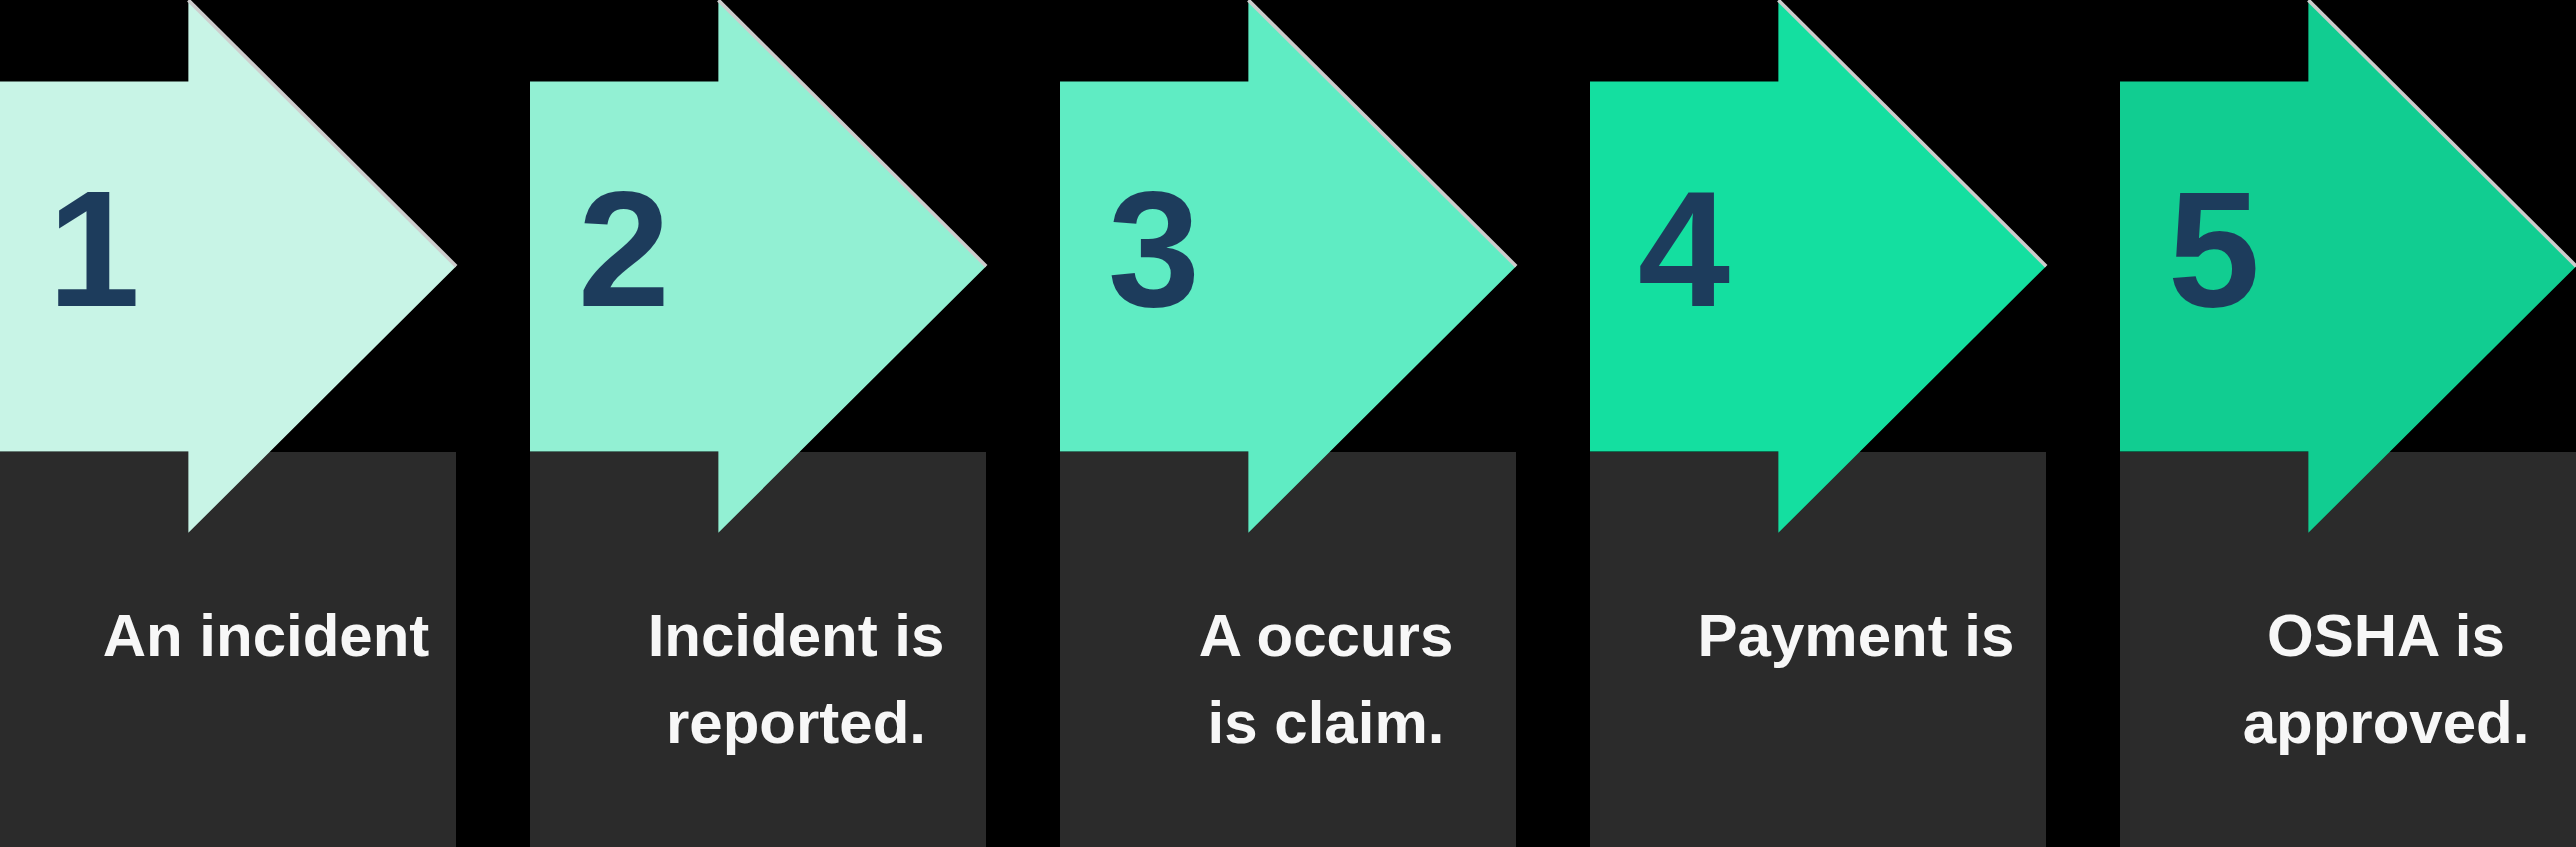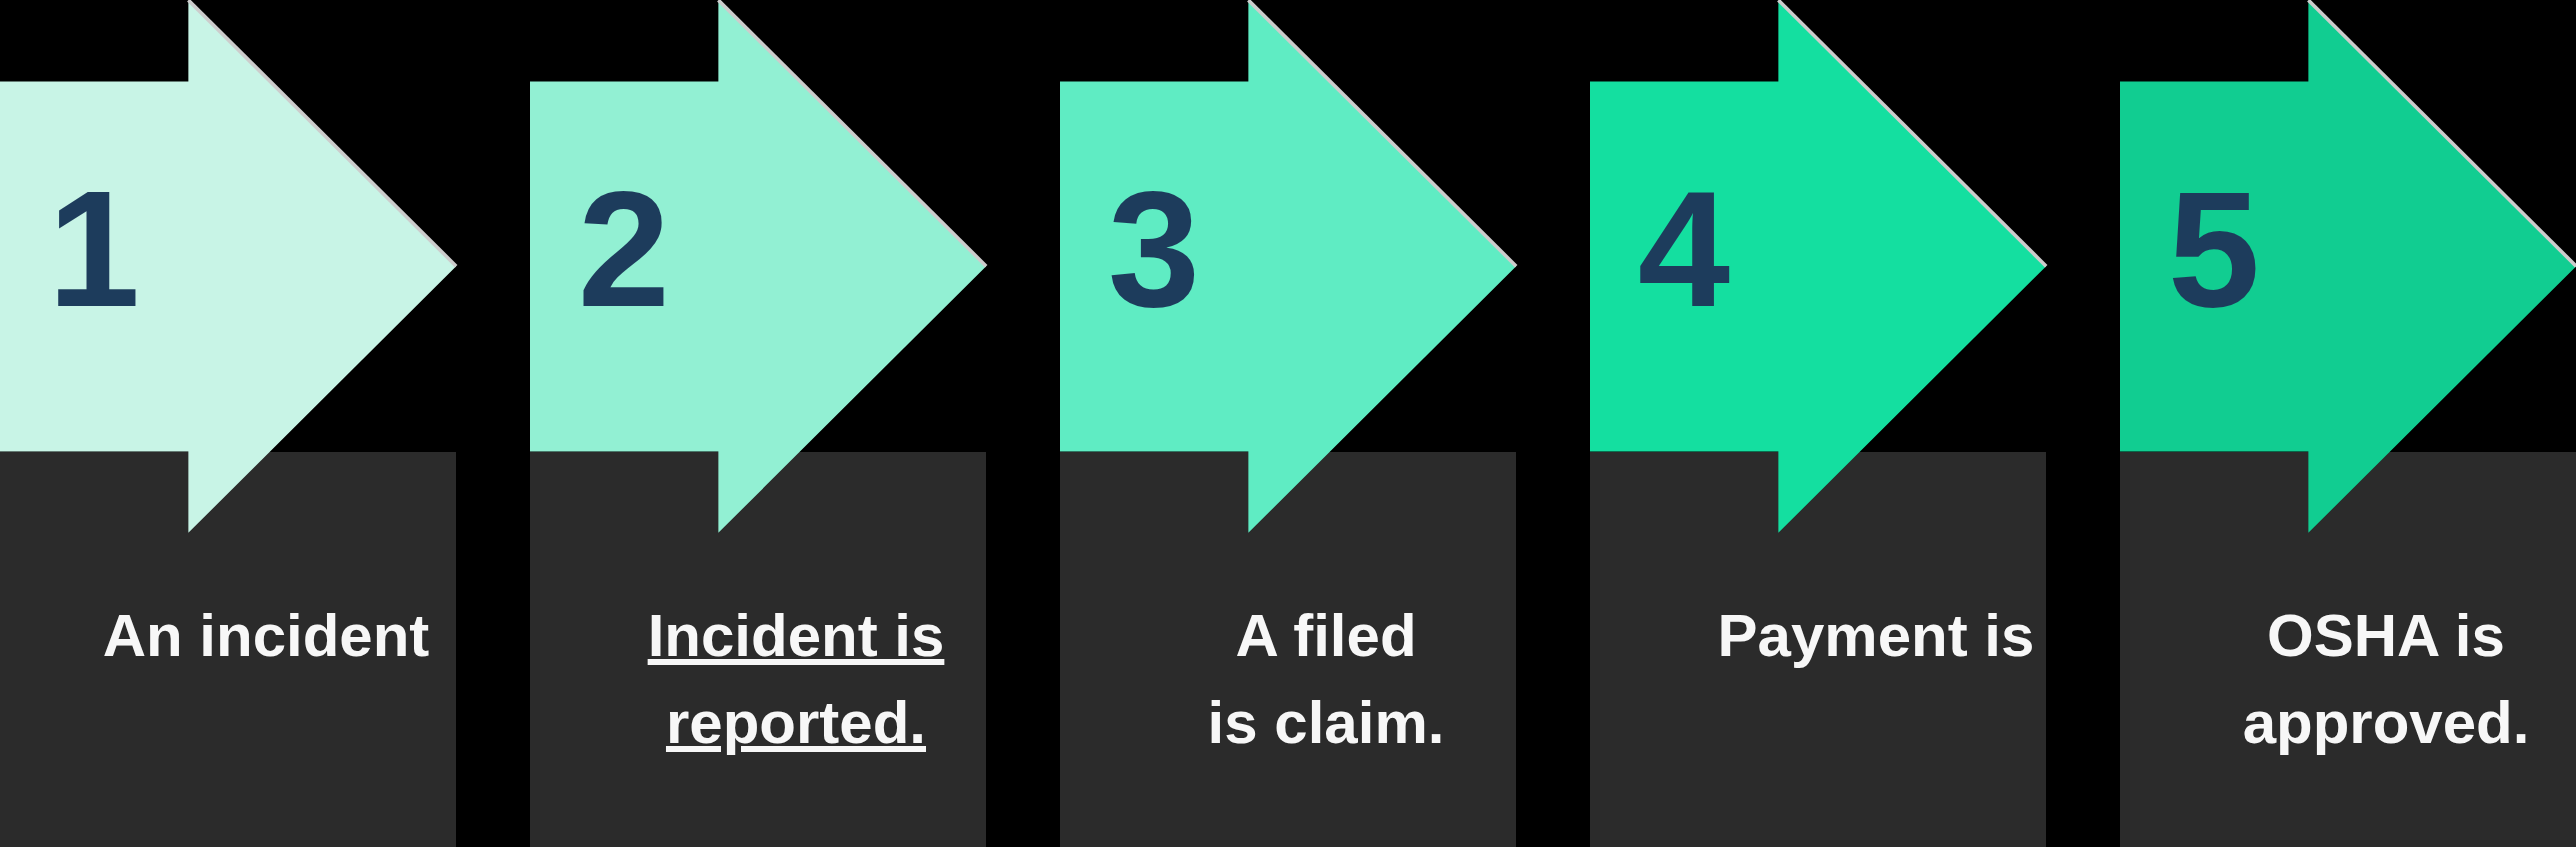--- a/index.html
+++ b/index.html
@@ -85,47 +85,47 @@
     </div>
   </section>
 
   <section class="step">
     <div class="card" style="background: rgb(43, 43, 43);"></div>
     <svg class="arrow" width="461" height="536" viewBox="0 0 766 890">
       <polygon points="0,135 313,135 313,0 758,442 313,885 313,750 0,750" style="fill: rgb(146, 240, 211);"></polygon>
       <line class="edge" x1="313" y1="0" x2="758" y2="442" style="stroke: rgb(204, 204, 204);"></line>
     </svg>
     <div class="num" style="color: rgb(29, 60, 92);">2</div>
-    <div class="caption" style="color: rgb(247, 247, 247); text-decoration: underline;">
+    <div class="caption" style="color: rgb(247, 247, 247);">
       <div>Incident is</div>
       <div>reported.</div>
     </div>
   </section>
 
   <section class="step">
     <div class="card" style="background: rgb(43, 43, 43);"></div>
     <svg class="arrow" width="461" height="536" viewBox="0 0 766 890">
       <polygon points="0,135 313,135 313,0 758,442 313,885 313,750 0,750" style="fill: rgb(95, 236, 195);"></polygon>
       <line class="edge" x1="313" y1="0" x2="758" y2="442" style="stroke: rgb(204, 204, 204);"></line>
     </svg>
     <div class="num" style="color: rgb(29, 60, 92);">3</div>
     <div class="caption" style="color: rgb(247, 247, 247);">
-      <div>A filed</div>
+      <div>A occurs</div>
       <div>is claim.</div>
     </div>
   </section>
 
   <section class="step">
     <div class="card" style="background: rgb(43, 43, 43);"></div>
     <svg class="arrow" width="461" height="536" viewBox="0 0 766 890">
       <polygon points="0,135 313,135 313,0 758,442 313,885 313,750 0,750" style="fill: rgb(20, 223, 160);"></polygon>
       <line class="edge" x1="313" y1="0" x2="758" y2="442" style="stroke: rgb(204, 204, 204);"></line>
     </svg>
     <div class="num" style="color: rgb(29, 60, 92);">4</div>
-    <div class="caption" style="color: rgb(247, 247, 247); padding-left: 20px;">
+    <div class="caption" style="color: rgb(247, 247, 247);">
       <div>Payment is</div>
     </div>
   </section>
 
   <section class="step">
     <div class="card" style="background: rgb(43, 43, 43);"></div>
     <svg class="arrow" width="461" height="536" viewBox="0 0 766 890">
       <polygon points="0,135 313,135 313,0 758,442 313,885 313,750 0,750" style="fill: rgb(17, 205, 145);"></polygon>
       <line class="edge" x1="313" y1="0" x2="758" y2="442" style="stroke: rgb(204, 204, 204);"></line>
     </svg>

